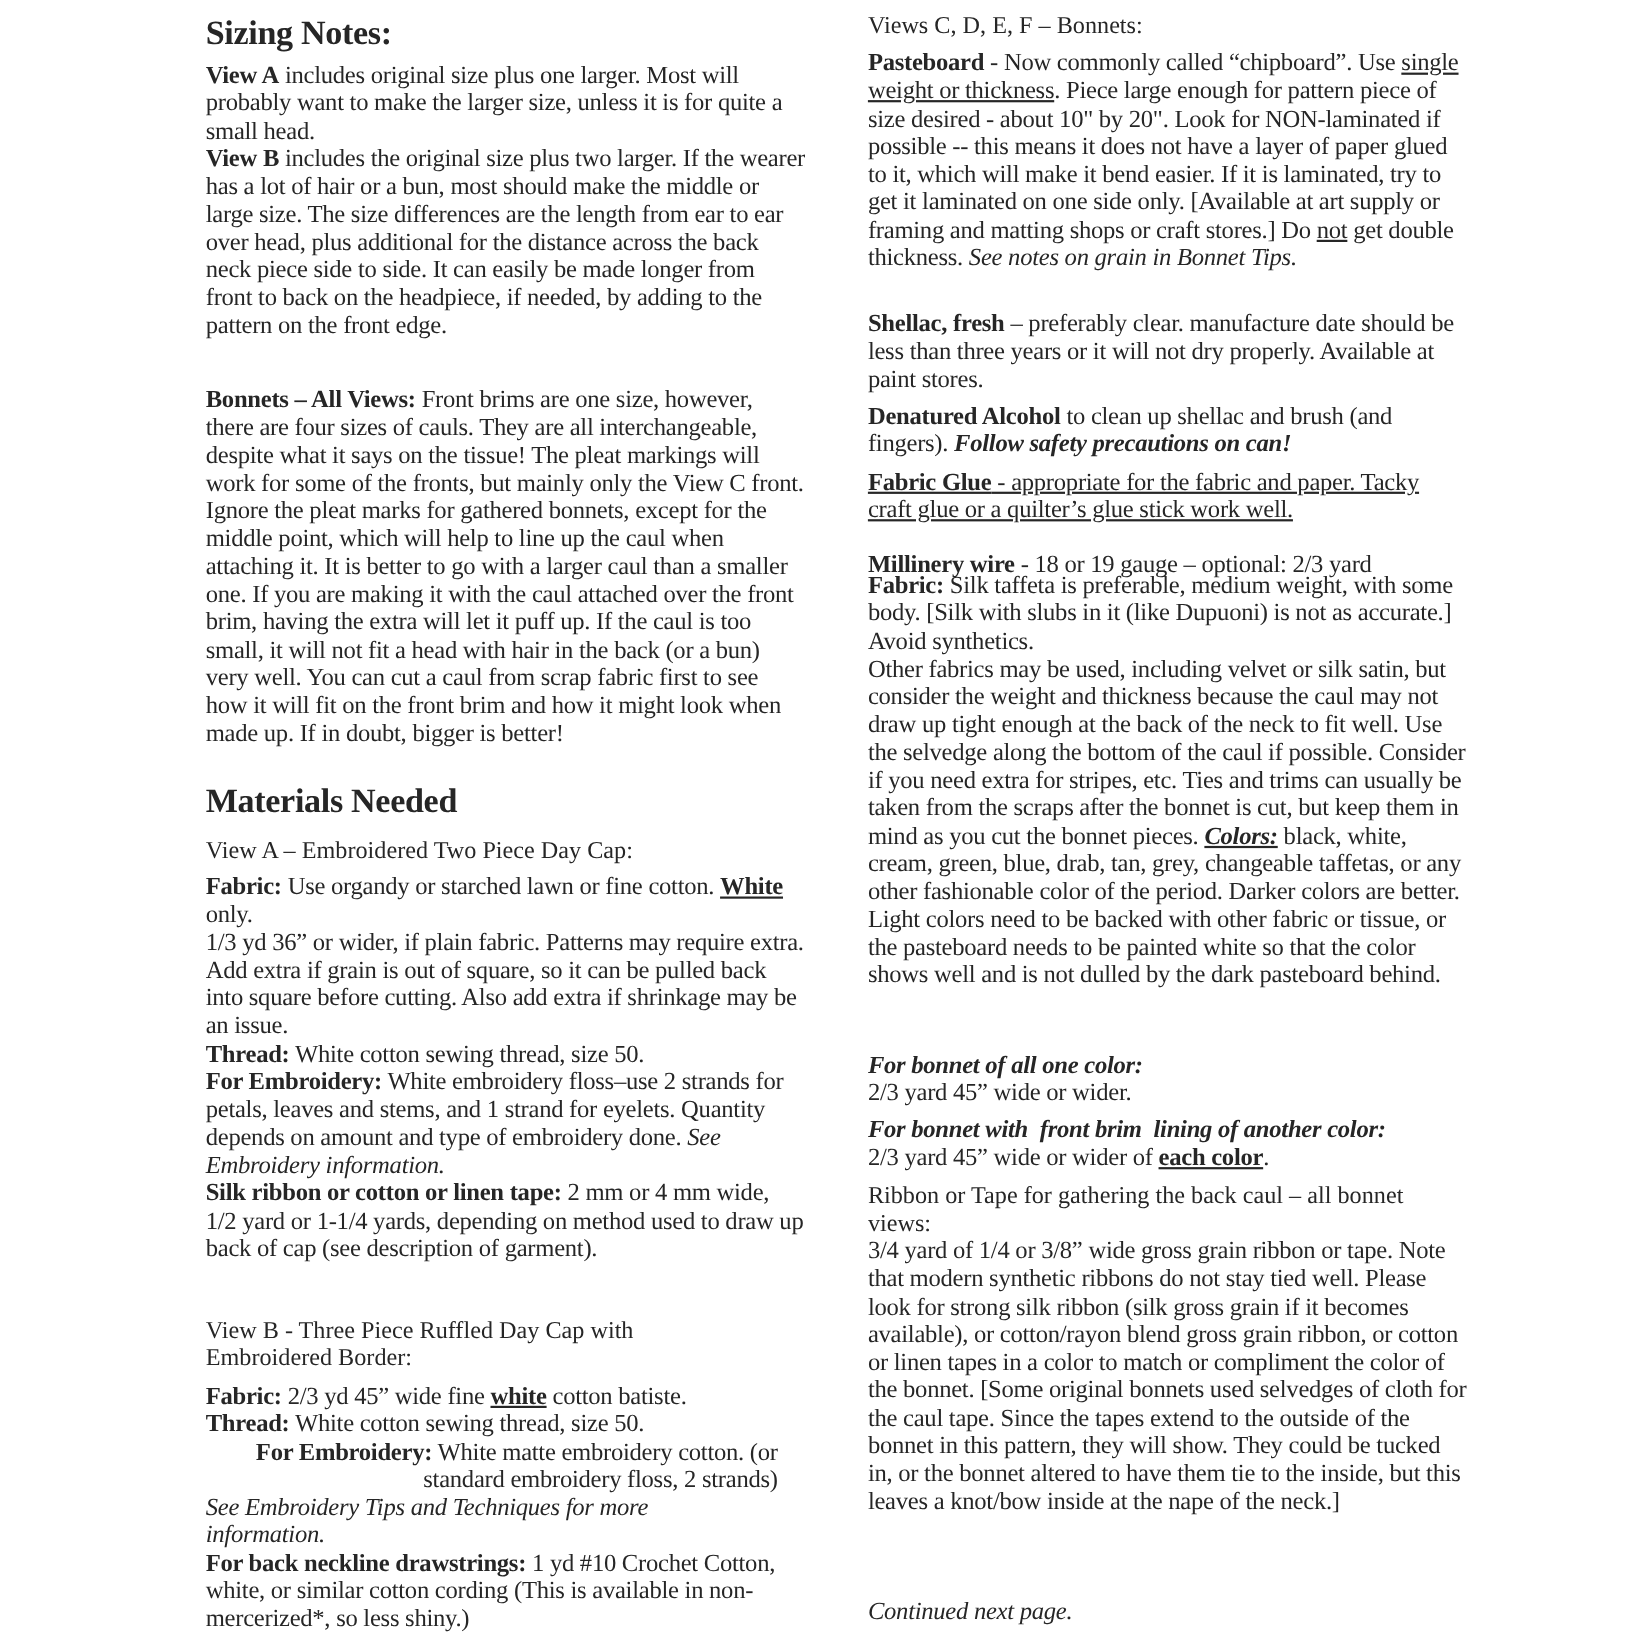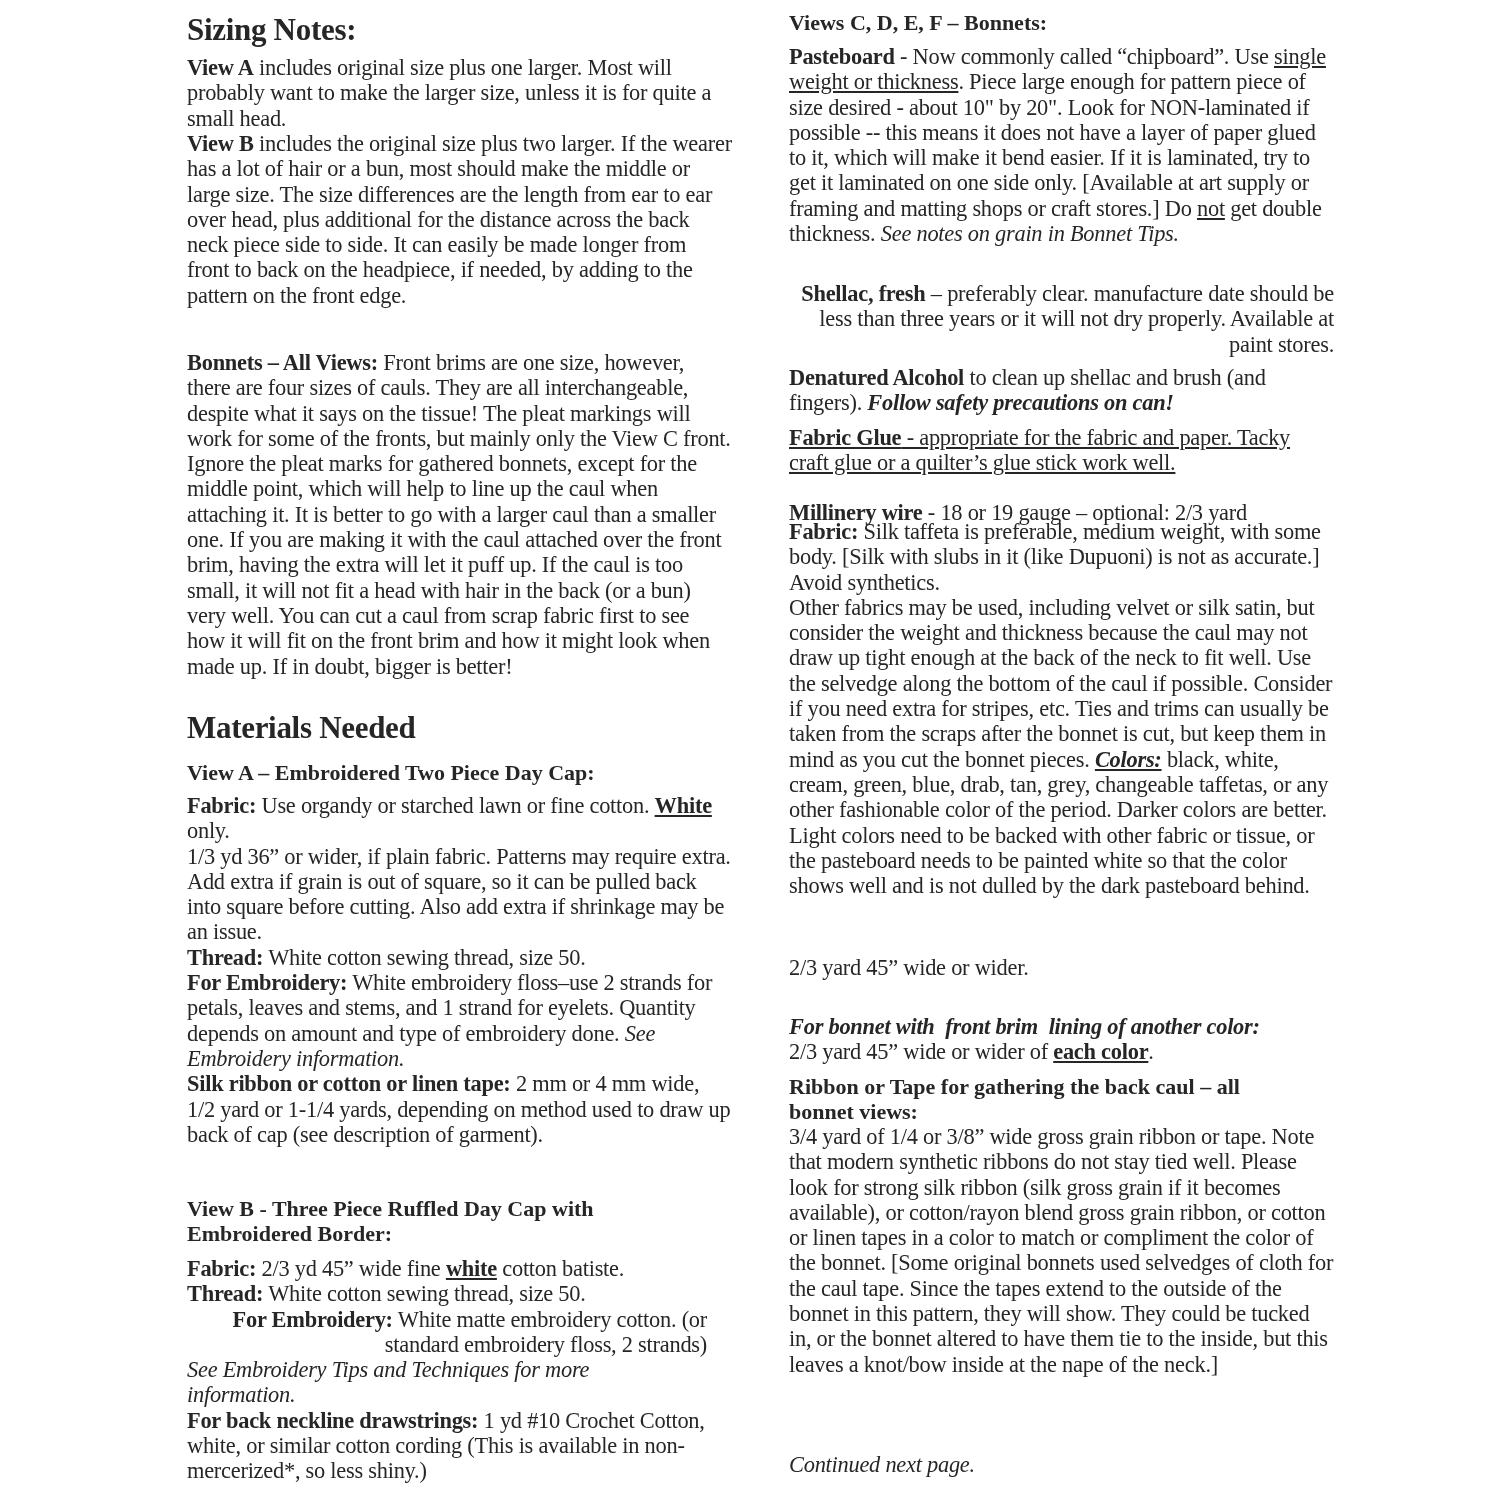--- a/index.html
+++ b/index.html
@@ -2,21 +2,21 @@
 <html><head>
 <meta charset="utf-8">
 <style>
   html, body { margin: 0; padding: 0; background: #ffffff; }
   body { width: 1500px; height: 1500px; position: relative; overflow: hidden;
          font-family: "Liberation Serif", "DejaVu Serif", serif; color: #262626; }
   .col { position: absolute; }
   .col-left { left: 187px; top: 0; width: 545px; }
   .col-right { left: 789px; top: 0; width: 545px; }
   .h1 { font-weight: bold; font-size: 31px; line-height: 36px; margin: 0; letter-spacing: -0.3px; }
-  .h2 { font-weight: bold; font-size: 22px; line-height: 25px; margin: 0; }
+  .h2 { font-weight: normal; font-size: 22px; line-height: 25px; margin: 0; }
   .p { font-size: 22.4px; line-height: 25.3px; margin: 0; letter-spacing: -0.25px; }
   .b { font-weight: bold; }
   .i { font-style: italic; }
   .u { text-decoration: underline; text-underline-offset: 2px; }
   .blk { position: absolute; left: 0; width: 545px; }
 </style>
 </head>
 <body>
 
 <div class="col col-left">
@@ -69,21 +69,21 @@
 <div class="col col-right">
 
   <div class="blk" style="top:10px;">
     <h2 class="h2">Views C, D, E, F – Bonnets:</h2>
   </div>
 
   <div class="blk" style="top:44px;">
     <p class="p"><span class="b">Pasteboard</span><span> - Now commonly called “chipboard”. Use </span><span class="u">single weight or thickness</span><span>. Piece large enough for pattern piece of size desired - about 10" by 20". Look for NON-laminated if possible -- this means it does not have a layer of paper glued to it, which will make it bend easier. If it is laminated, try to get it laminated on one side only. [Available at art supply or framing and matting shops or craft stores.] Do </span><span class="u">not</span><span> get double thickness. </span><span class="i">See notes on grain in Bonnet Tips.</span></p>
   </div>
 
-  <div class="blk" style="top:281px;text-align:right;">
+  <div class="blk" style="top:281px;">
     <p class="p"><span class="b">Shellac, fresh</span><span> – preferably clear. manufacture date should be less than three years or it will not dry properly. Available at paint stores.</span></p>
   </div>
 
   <div class="blk" style="top:365px;">
     <p class="p"><span class="b">Denatured Alcohol</span><span> to clean up shellac and brush (and fingers). </span><span class="b i">Follow safety precautions on can!</span></p>
   </div>
 
   <div class="blk" style="top:425px;text-decoration:underline;">
     <p class="p"><span class="b">Fabric Glue</span><span> - appropriate for the fabric and paper. Tacky craft glue or a quilter’s glue stick work well.</span></p>
   </div>
@@ -91,20 +91,21 @@
   <div class="blk" style="top:500px;">
     <p class="p"><span class="b">Millinery wire</span><span> - 18 or 19 gauge – optional: 2/3 yard</span></p>
   </div>
 
   <div class="blk" style="top:519px;">
     <p class="p"><span class="b">Fabric:</span><span> Silk taffeta is preferable, medium weight, with some body. [Silk with slubs in it (like Dupuoni) is not as accurate.] Avoid synthetics.</span></p>
     <p class="p"><span>Other fabrics may be used, including velvet or silk satin, but consider the weight and thickness because the caul may not draw up tight enough at the back of the neck to fit well. Use the selvedge along the bottom of the caul if possible. Consider if you need extra for stripes, etc. Ties and trims can usually be taken from the scraps after the bonnet is cut, but keep them in mind as you cut the bonnet pieces. </span><span class="b i u">Colors:</span><span> black, white, cream, green, blue, drab, tan, grey, changeable taffetas, or any other fashionable color of the period. Darker colors are better. Light colors need to be backed with other fabric or tissue, or the pasteboard needs to be painted white so that the color shows well and is not dulled by the dark pasteboard behind.</span></p>
   </div>
 
   <div class="blk" style="top:955px;">
+    <p class="p b i">For bonnet of all one color:</p>
     <p class="p">2/3 yard 45” wide or wider.</p>
   </div>
 
   <div class="blk" style="top:1014px;">
     <p class="p b i" style="white-space:pre;">For bonnet with  front brim  lining of another color:</p>
     <p class="p"><span>2/3 yard 45” wide or wider of </span><span class="b u">each color</span><span>.</span></p>
   </div>
 
   <div class="blk" style="top:1074px;">
     <h2 class="h2" style="width:300px; width:520px;">Ribbon or Tape for gathering the back caul – all bonnet views:</h2>

